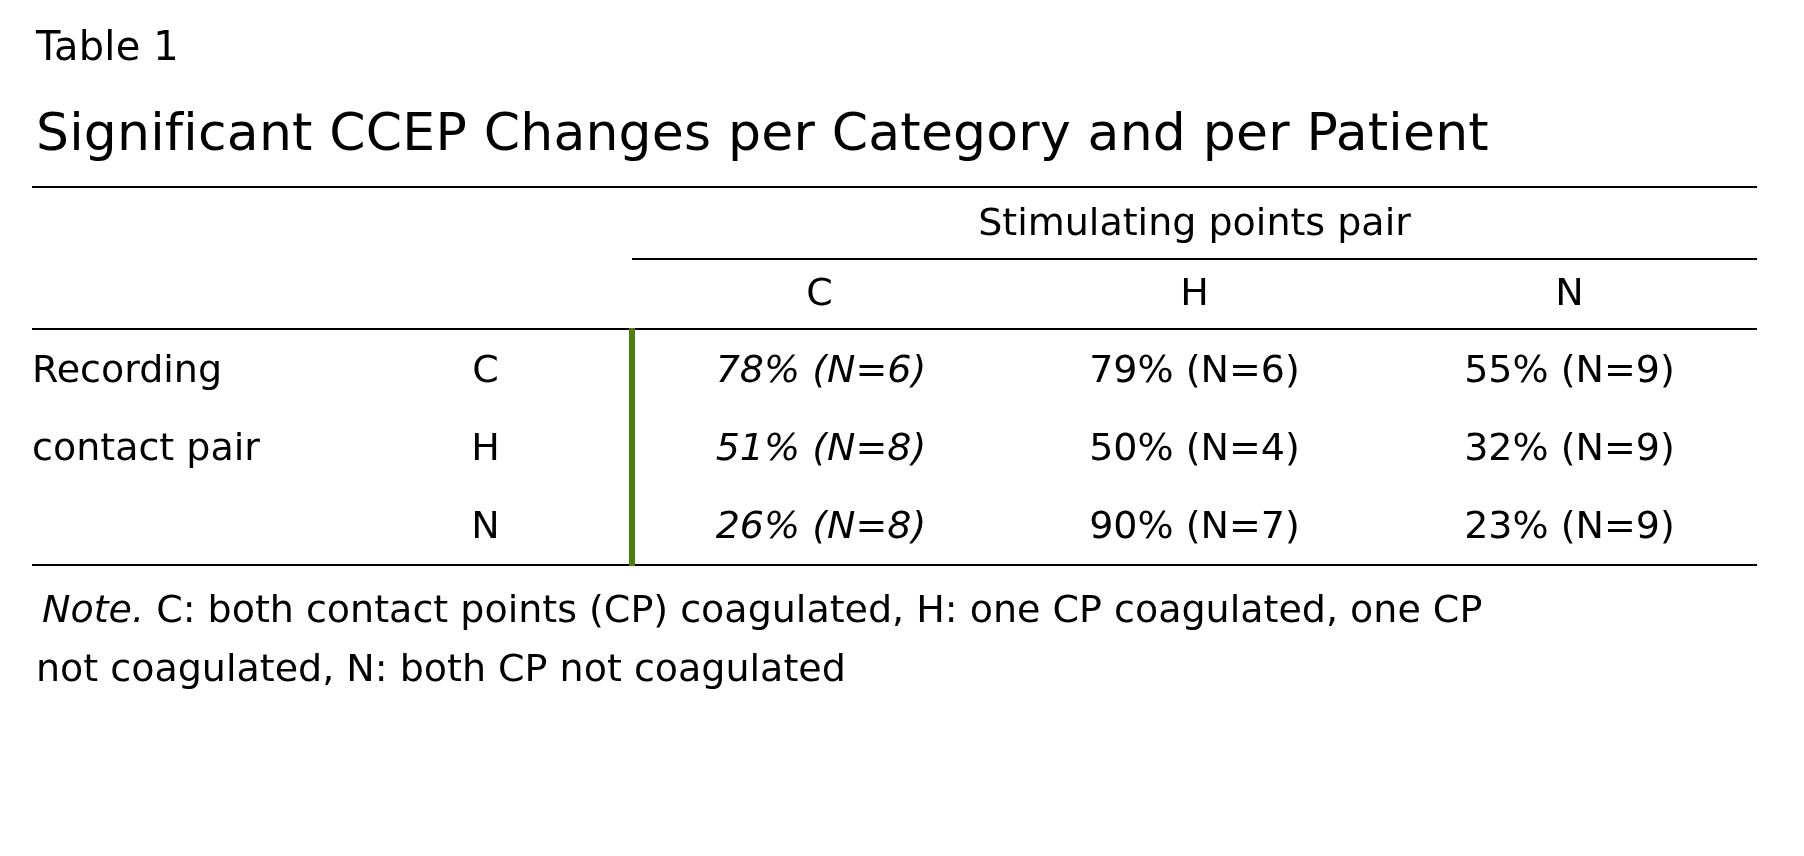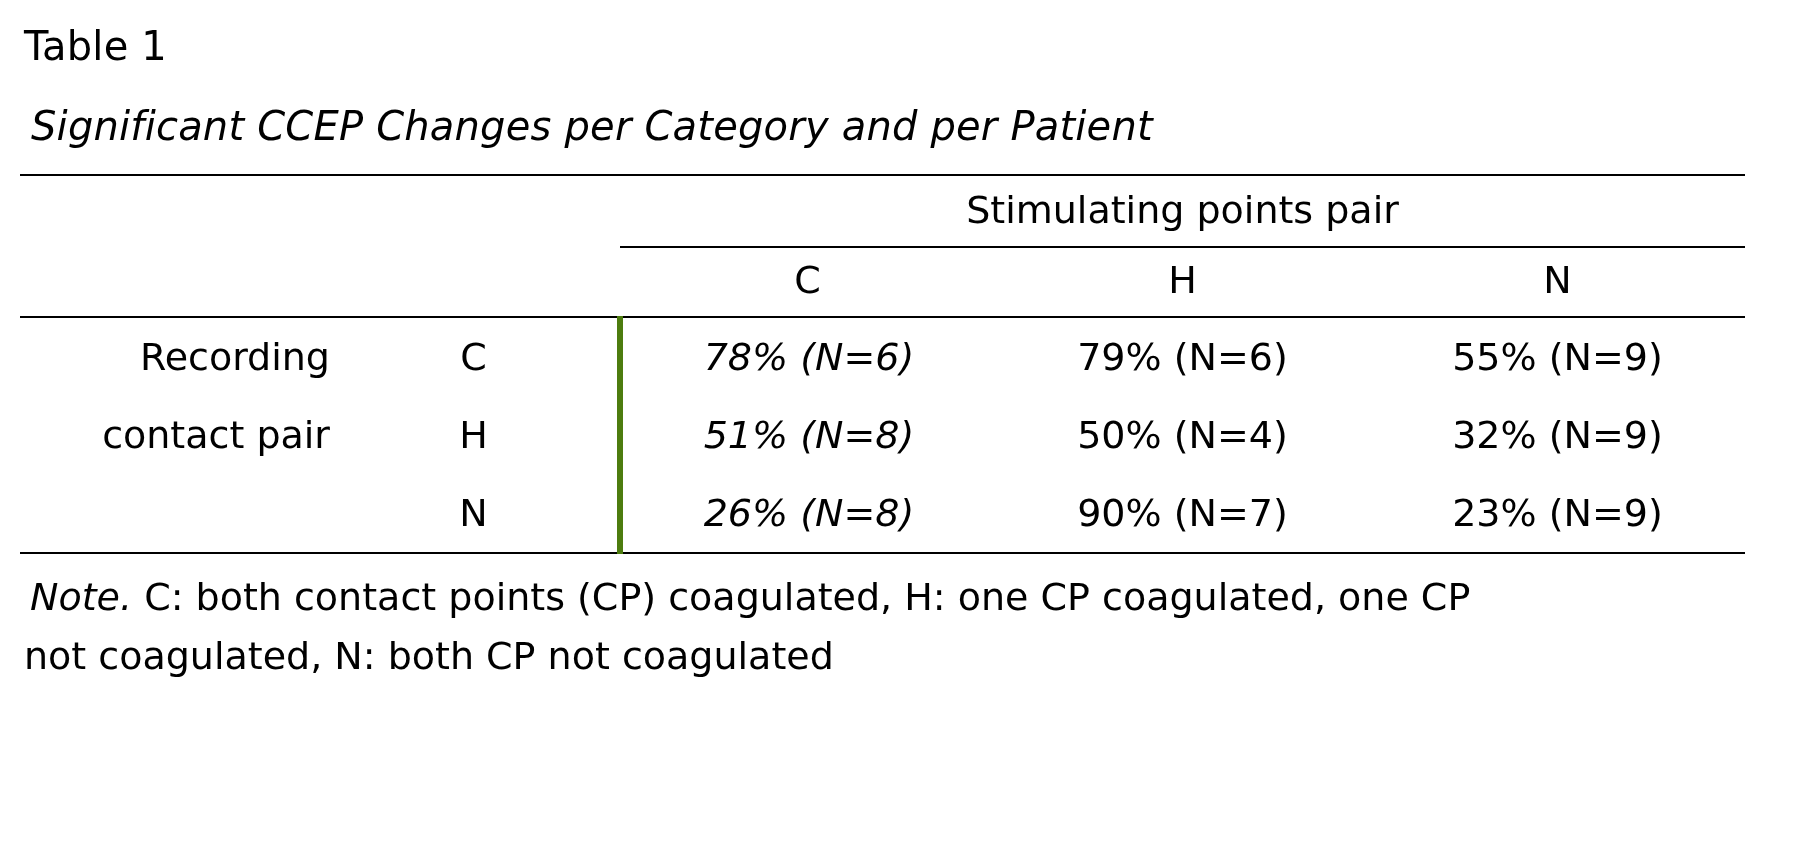--- a/index.html
+++ b/index.html
@@ -9,34 +9,33 @@
   }
   body {
     width: 1804px;
     height: 856px;
     font-family: "DejaVu Sans", sans-serif;
     color: #000000;
     overflow: hidden;
   }
   .page {
     box-sizing: border-box;
-    padding: 26px 40px 0 20px;
+    padding: 26px 40px 0 32px;
     width: 1577px;
   }
   .table-number {
     font-size: 40px;
     line-height: 1.0;
     margin: 0 0 4px 4px;
     letter-spacing: 0.2px;
   }
   .table-title {
-    font-size: 40px;
-    font-style: italic;
+    font-size: 52px;
     line-height: 1.0;
-    margin: 40px 0 28px 11px;
+    margin: 40px 0 28px 4px;
     letter-spacing: 0.2px;
   }
   table.apa {
     border-collapse: collapse;
     width: 1725px;
     table-layout: fixed;
   }
   table.apa td, table.apa th {
     font-weight: normal;
     font-size: 38px;
@@ -57,21 +56,21 @@
     border-bottom: 2px solid #000;
     height: 0;
     font-size: 0;
     line-height: 0;
   }
   .colhead {
     text-align: center;
     padding: 10px 0 14px 0 !important;
   }
   .stub-group {
-    text-align: right;
+    text-align: left;
     padding-right: 0 !important;
   }
   .stub-sub {
     text-align: center;
   }
   .vline {
     border-left: 6px solid #4d7c0f;
     font-style: italic;
   }
   .databody td {

